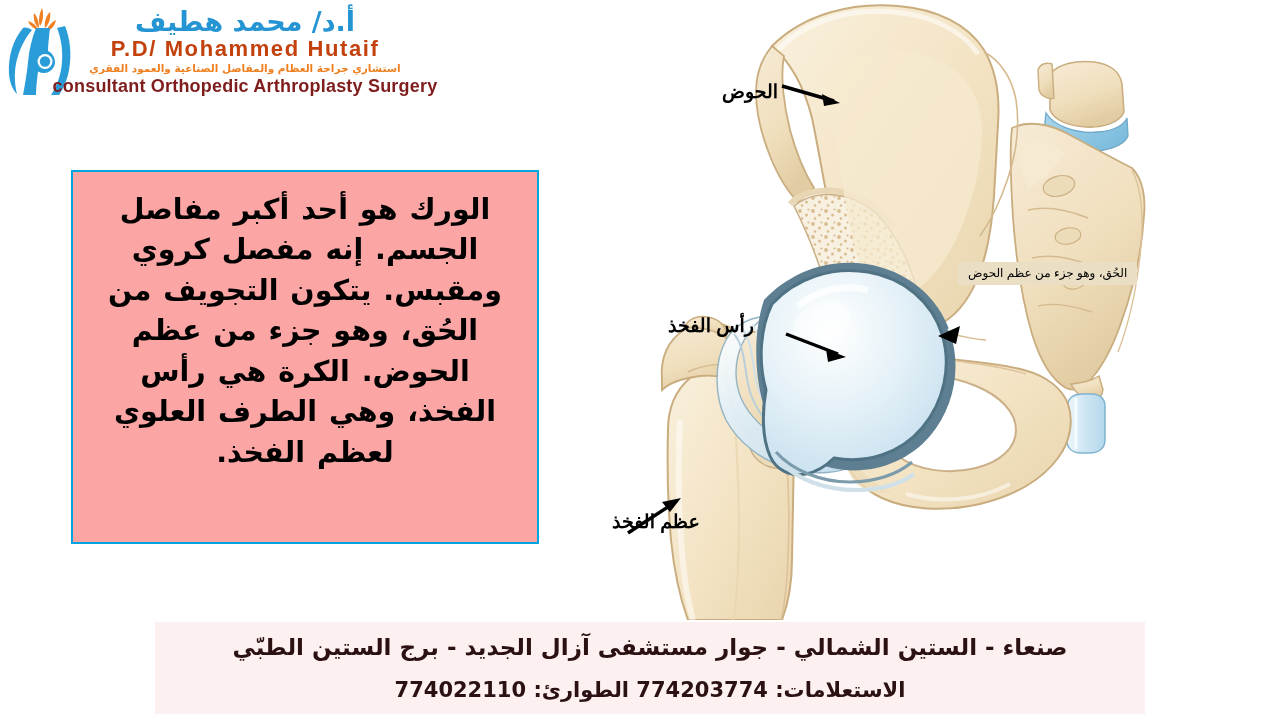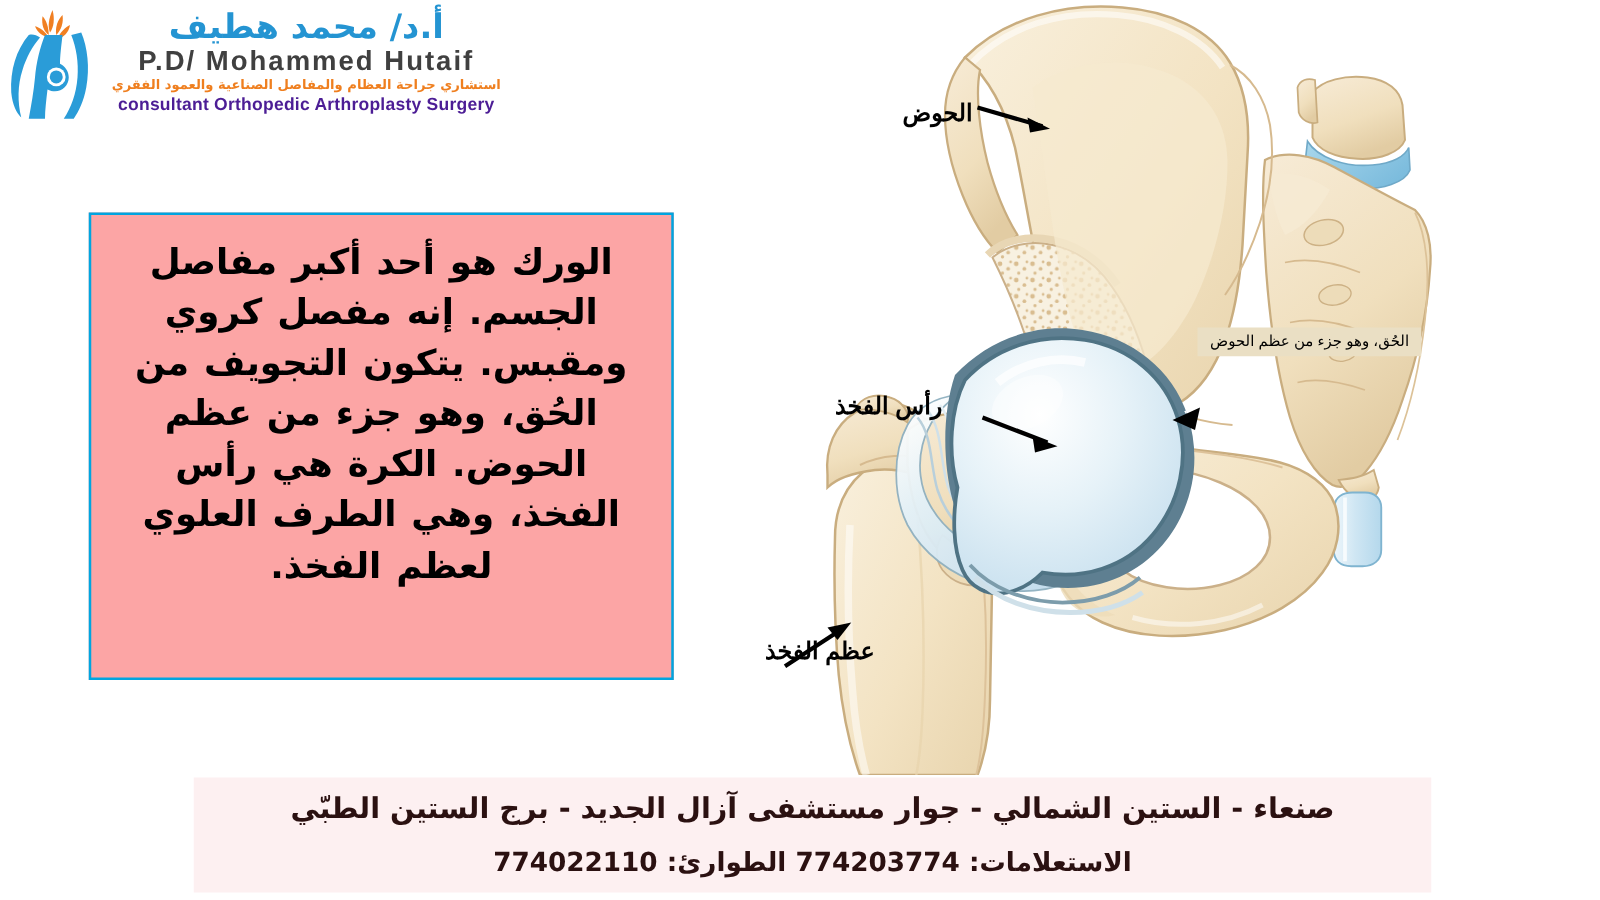--- a/index.html
+++ b/index.html
@@ -37,36 +37,36 @@
     font-family:"DejaVu Sans", sans-serif;
     font-size:27px; font-weight:bold;
     color:#2494d2;
     direction:rtl;
     letter-spacing:1px;
     line-height:1.05;
     white-space:nowrap;
   }
   .logo-en-name {
     font-size:22px; font-weight:bold;
-    color:#404040;
+    color:#c2410c;
     letter-spacing:1.6px;
     line-height:1.15;
     white-space:nowrap;
   }
   .logo-ar-sub {
     font-family:"DejaVu Sans", sans-serif;
     font-size:10.5px; font-weight:bold;
     color:#ef7f1f;
     direction:rtl;
     line-height:1.3;
     white-space:nowrap;
   }
   .logo-en-sub {
-    font-size:14px; font-weight:bold;
-    color:#4c1d95;
+    font-size:18px; font-weight:bold;
+    color:#7f1d1d;
     letter-spacing:.2px;
     line-height:1.25;
     white-space:nowrap;
   }
 
   
   #text-card {
     position:absolute;
     left:71px; top:170px;
     width:468px; height:374px;

